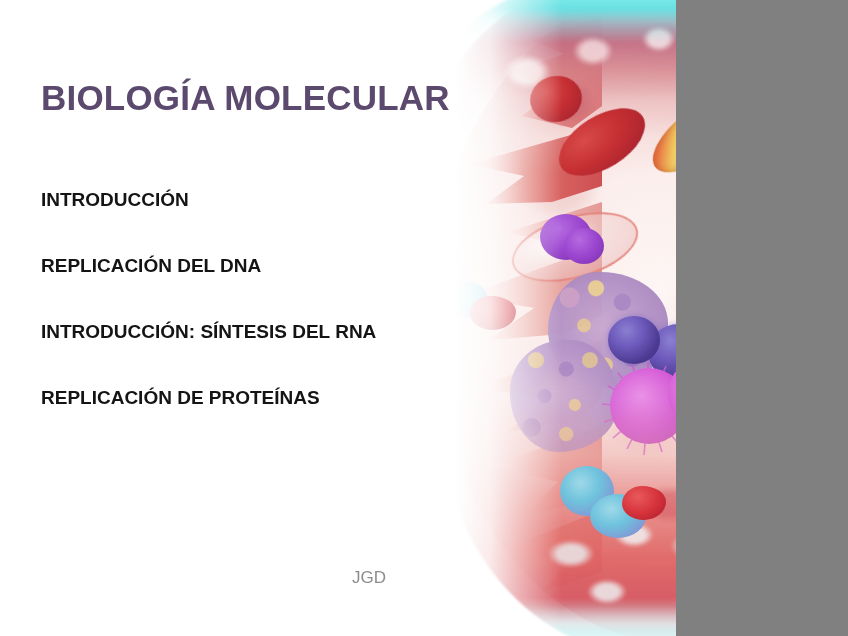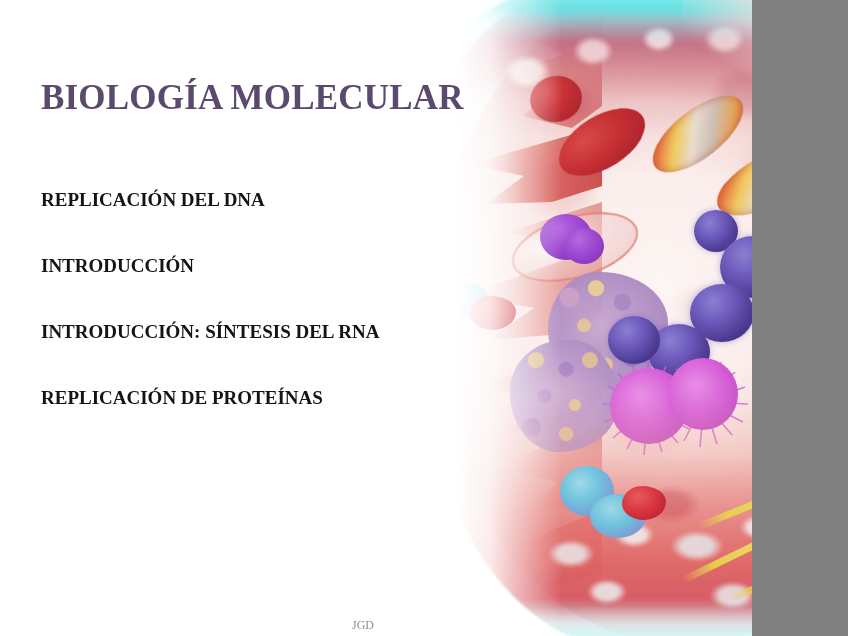--- a/index.html
+++ b/index.html
@@ -3,25 +3,25 @@
 <meta charset="utf-8">
 <title>Biologia Molecular</title>
 <style>
   html, body {
     margin: 0;
     padding: 0;
     background: #808080;
   }
   #slide {
     position: relative;
-    width: 752px;
+    width: 676px;
     height: 636px;
     background: #ffffff;
     overflow: hidden;
-    font-family: Liberation Serif, serif;
+    font-family: Liberation Sans, sans-serif;
   }
 
   
   #cell-illustration {
     position: absolute;
     left: 412px;
     top: -34px;
     width: 470px;
     height: 700px;
     overflow: hidden;
@@ -314,22 +314,22 @@
     font-size: 19px;
     font-weight: bold;
     color: #141414;
     line-height: 20px;
     margin-bottom: 46px;
     white-space: nowrap;
   }
   #footer-note {
     position: absolute;
     left: 352px;
-    top: 618px;
-    font-size: 12px;
+    top: 568px;
+    font-size: 17px;
     color: #8c8c8c;
   }
   #page-number {
     position: absolute;
     left: 775px;
     top: 594px;
     font-size: 15px;
     color: #ffffff;
     text-shadow: 0 0 3px rgba(120,60,60,.35);
   }
@@ -449,22 +449,22 @@
     <div class="cell-layer red-cluster rc-c"></div>
 
     <div class="cell-layer corner-bg"></div>
     <div class="cell-layer veil-left"></div>
     <div class="cell-layer veil-bottom"></div>
   </div>
 
   <div id="slide-title">BIOLOGÍA MOLECULAR</div>
 
   <ul id="agenda-list">
+    <li>INTRODUCCIÓN</li>
     <li>REPLICACIÓN DEL DNA</li>
-    <li>INTRODUCCIÓN</li>
     <li>INTRODUCCIÓN: SÍNTESIS DEL RNA</li>
     <li>REPLICACIÓN DE PROTEÍNAS</li>
   </ul>
 
   <div id="footer-note">JGD</div>
   <div id="page-number">1</div>
 
 </div>
 
 </body></html>

